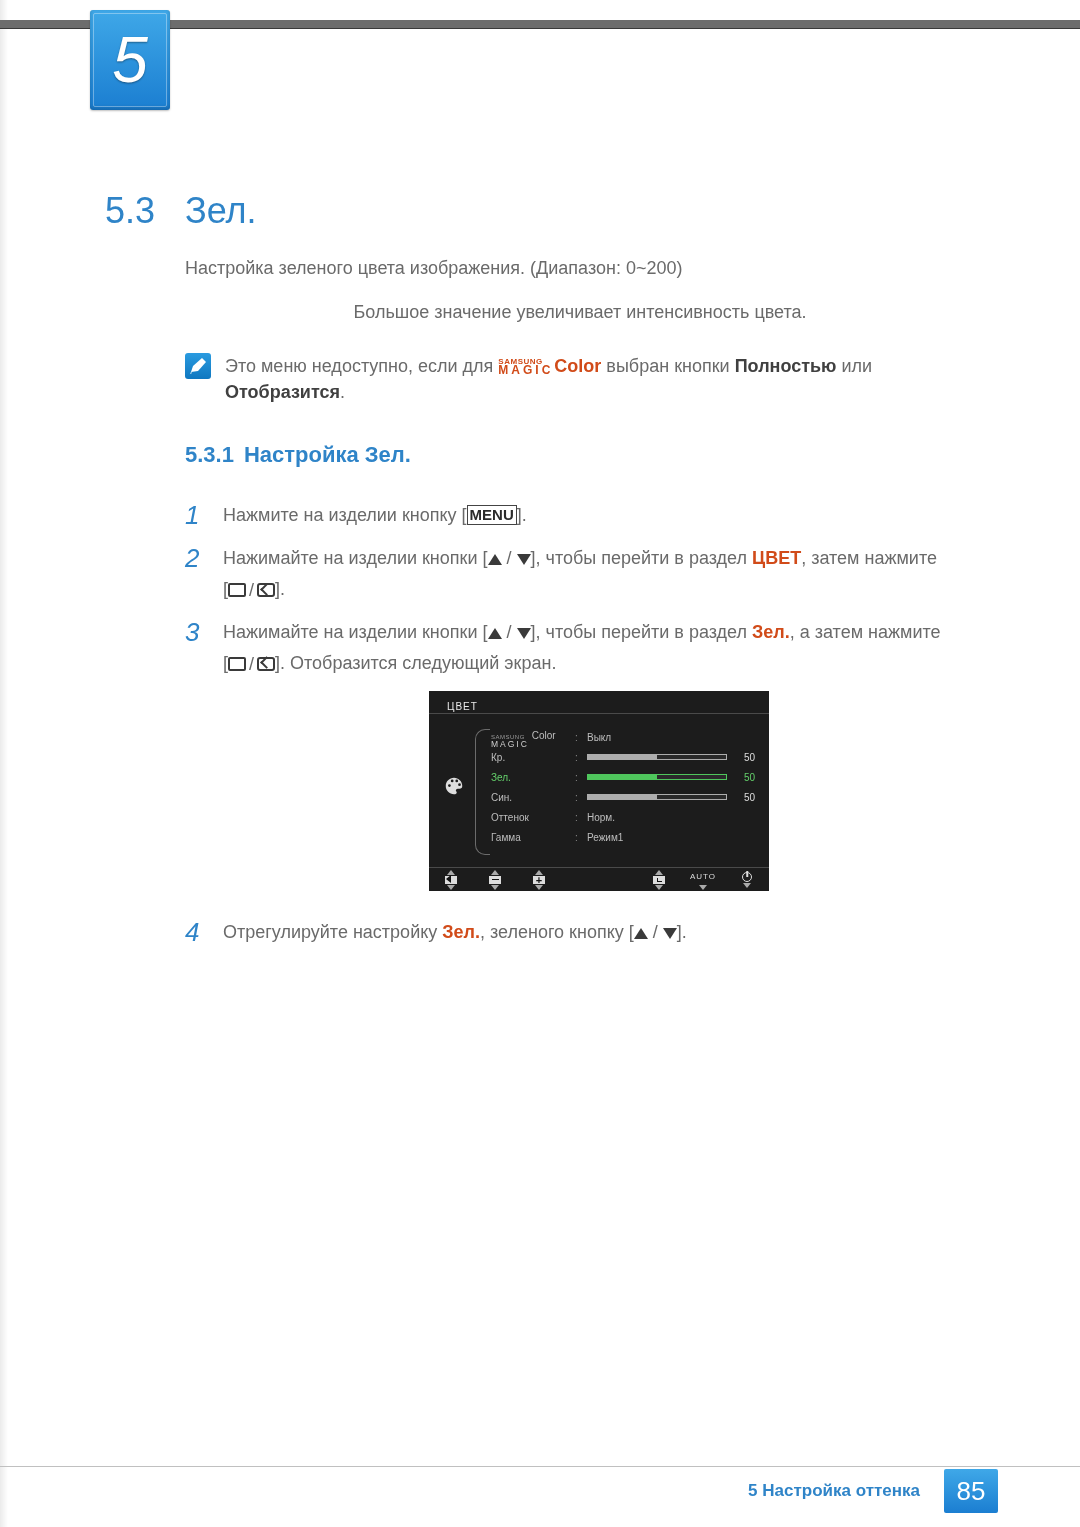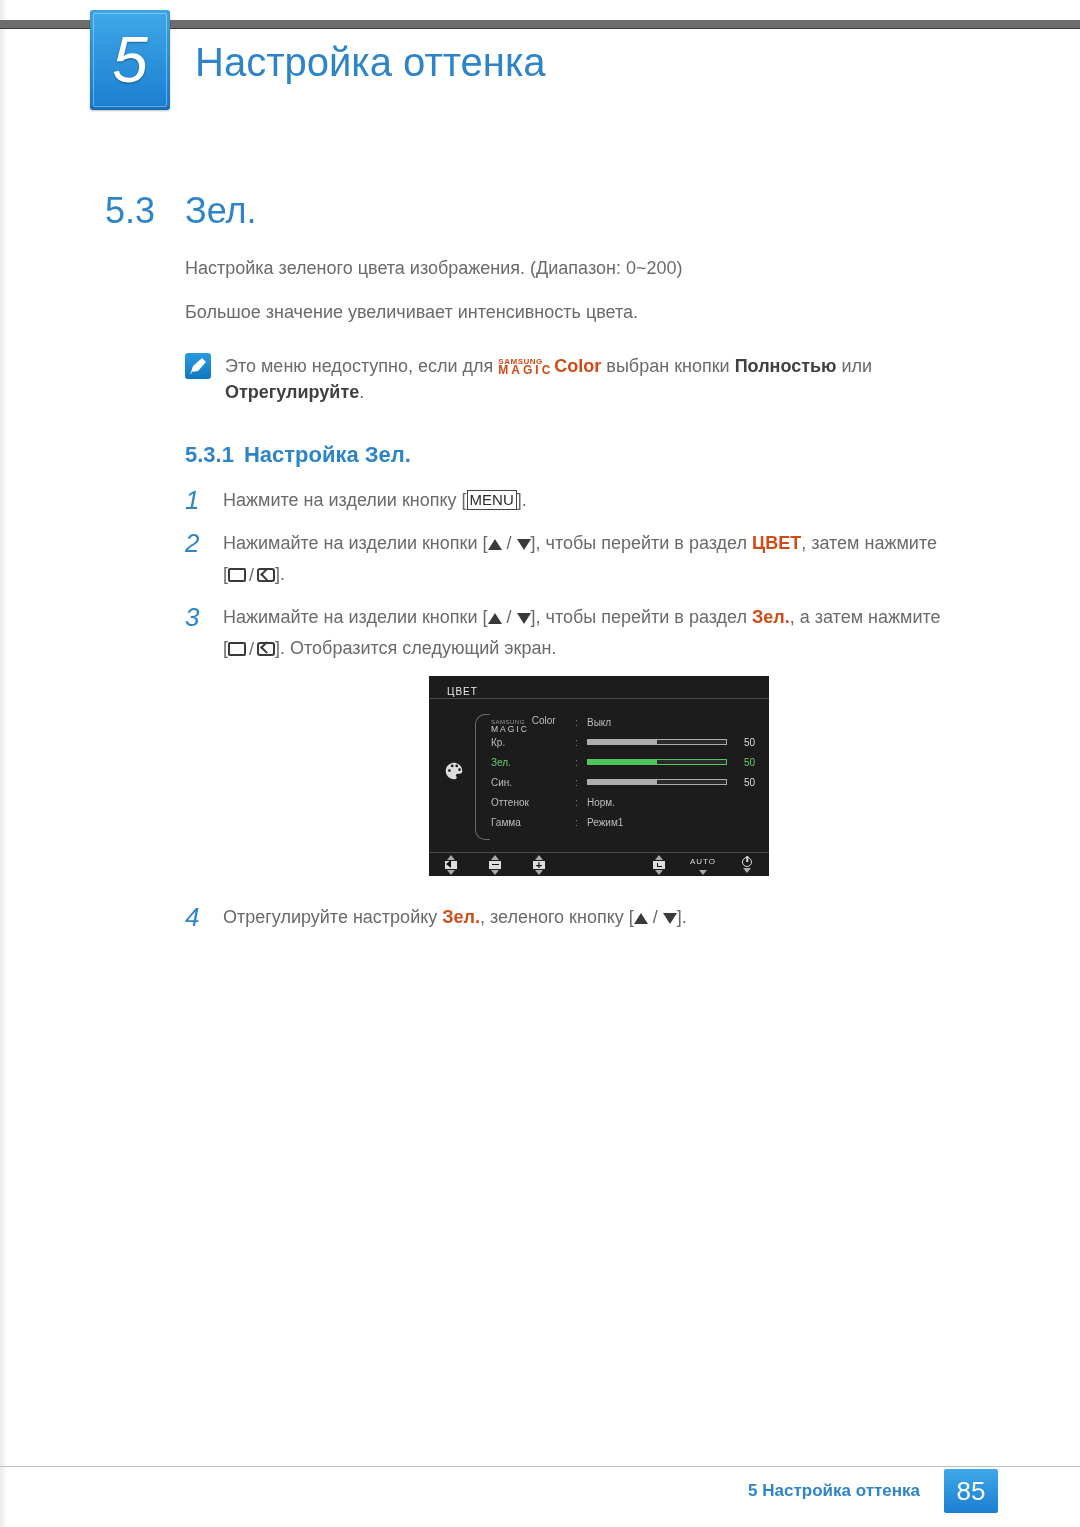--- a/index.html
+++ b/index.html
@@ -20,40 +20,40 @@
   .chapter-badge::after{ content:""; position:absolute; top:3px; left:3px; right:3px; bottom:3px; border:1px solid rgba(255,255,255,.35); border-radius:2px; }
   .chapter-badge .num { color:#fff; font-size: 64px; font-weight:400; font-style: italic; text-shadow: 0 1px 2px rgba(0,0,0,.4); }
 
   .chapter-title { position:absolute; top:40px; left:195px; font-size:40px; color:#2f84c8; font-weight:400; }
 
   .section-number { position:absolute; top:190px; left:105px; font-size:36px; color:#2f84c8; }
   .section-title  { position:absolute; top:190px; left:185px; font-size:36px; color:#2f84c8; }
 
   .body-area { position:absolute; top:255px; left:185px; right:105px; font-size:18px; color:#6a6a6a; line-height:1.45; }
   .p1 { margin-bottom:18px; }
-  .p2 { margin-bottom:28px; }
+  .p2 { margin-bottom:28px;text-align:center; }
 
   .note-row { display:flex; align-items:flex-start; gap:14px; margin-bottom:34px; }
   .note-icon { width:26px; height:26px; background: linear-gradient(#2a9be0,#0f77c0); border-radius:3px; display:flex; align-items:center; justify-content:center; }
   .note-icon svg { width:20px; height:20px; }
   .note-text { flex:1; font-size:18px; color:#6a6a6a; }
   .magic-top { font-size:8px; color:#d14b19; font-weight:bold; letter-spacing:.5px; display:inline-block; line-height:6px; vertical-align:top;}
   .magic-bot { font-size:12px; color:#d14b19; font-weight:bold; letter-spacing:3px; display:inline-block; line-height:10px;}
   .magic-stack{ display:inline-flex; flex-direction:column; align-items:flex-start; vertical-align:middle; margin-right:1px;}
   .orange-bold{ color:#d14b19; font-weight:bold; }
   .dark-bold-orange{ color:#404040; font-weight:bold; }
 
-  .subsection { font-size:22px; color:#2f84c8; font-weight:700; margin-bottom:14px; }
+  .subsection { font-size:22px; color:#2f84c8; font-weight:700; margin-bottom:29px; }
   .subsection .subnum { margin-right:10px; }
 
   ol.steps { list-style:none; padding:0; margin:0; }
   ol.steps li { display:flex; gap:20px; margin-bottom:12px; font-size:18px; color:#6a6a6a; line-height:1.7; }
   ol.steps li .stepnum { color:#2f84c8; font-size:26px; font-style:italic; width:18px; flex:none; line-height:1.2; }
   ol.steps li .steptext { flex:1; }
-  .menu-box { display:inline-block; border:1px solid #444; padding:0 2px; font-weight:normal; color:#2b2b2b; font-size:15px; line-height:18px; vertical-align:1px;}
+  .menu-box { display:inline-block; border:1px solid #444; padding:0 2px; font-weight:bold; color:#2b2b2b; font-size:15px; line-height:18px; vertical-align:1px;}
   .tri { display:inline-block; width:0; height:0; vertical-align:-1px;}
   .tri.up { border-left:7px solid transparent; border-right:7px solid transparent; border-bottom:11px solid #3a3a3a; }
   .tri.down { border-left:7px solid transparent; border-right:7px solid transparent; border-top:11px solid #3a3a3a; }
   .combo-icons{ display:inline-flex; align-items:center; gap:3px; vertical-align:-2px;}
   .rect-icon{ width:18px; height:14px; border:2px solid #3a3a3a; border-radius:2px; display:inline-block;}
   .enter-icon{ width:18px; height:14px; border:2px solid #3a3a3a; border-radius:3px; display:inline-flex; align-items:center; justify-content:center;}
   .enter-icon::before{ content:""; width:7px;height:7px; border-left:2px solid #3a3a3a; border-bottom:2px solid #3a3a3a; transform:rotate(45deg); margin-top:-2px;}
 
   
   .osd { width:340px; height:200px; background:#1c1c1c; margin:12px auto 14px; position:relative; font-size:10px; color:#ccc; }
@@ -97,41 +97,40 @@
 </head>
 <body>
 <div class="page">
 
 <div class="left-shade"></div>
 <div class="top-strip"></div>
 
 <div class="chapter-badge">
   <span class="num">5</span>
 </div>
-<div class="chapter-title">Настройка оттенка</div>
 
 <div class="section-number">5.3</div>
 <div class="section-title">Зел.</div>
 
 <div class="body-area">
   <p class="p1">Настройка зеленого цвета изображения. (Диапазон: 0~200)</p>
   <p class="p2">Большое значение увеличивает интенсивность цвета.</p>
 
   <div class="note-row">
     <div class="note-icon">
       <svg viewBox="0 0 20 20">
             <path d="M3 16 L5 10 L14 2 L18 6 L10 15 Z" fill="#fff"></path>
             <path d="M3 16 L2 18 L4 17 Z" fill="#fff"></path>
           </svg>
     </div>
     <div class="note-text">
       <span>Это меню недоступно, если для </span><span class="magic-stack">
             <span class="magic-top">SAMSUNG</span>
             <span class="magic-bot">MAGIC</span>
-          </span><span class="orange-bold">Color</span><span> выбран кнопки </span><span class="dark-bold-orange">Полностью</span><span> или </span><span class="dark-bold-orange">Отрегулируйте</span><span>.</span>
+          </span><span class="orange-bold">Color</span><span> выбран кнопки </span><span class="dark-bold-orange">Полностью</span><span> или </span><span class="dark-bold-orange">Отобразится</span><span>.</span>
     </div>
   </div>
 
   <div class="subsection">
     <span class="subnum">5.3.1</span><span>Настройка Зел.</span>
   </div>
 
   <ol class="steps">
     <li>
       <span class="stepnum">1</span>

